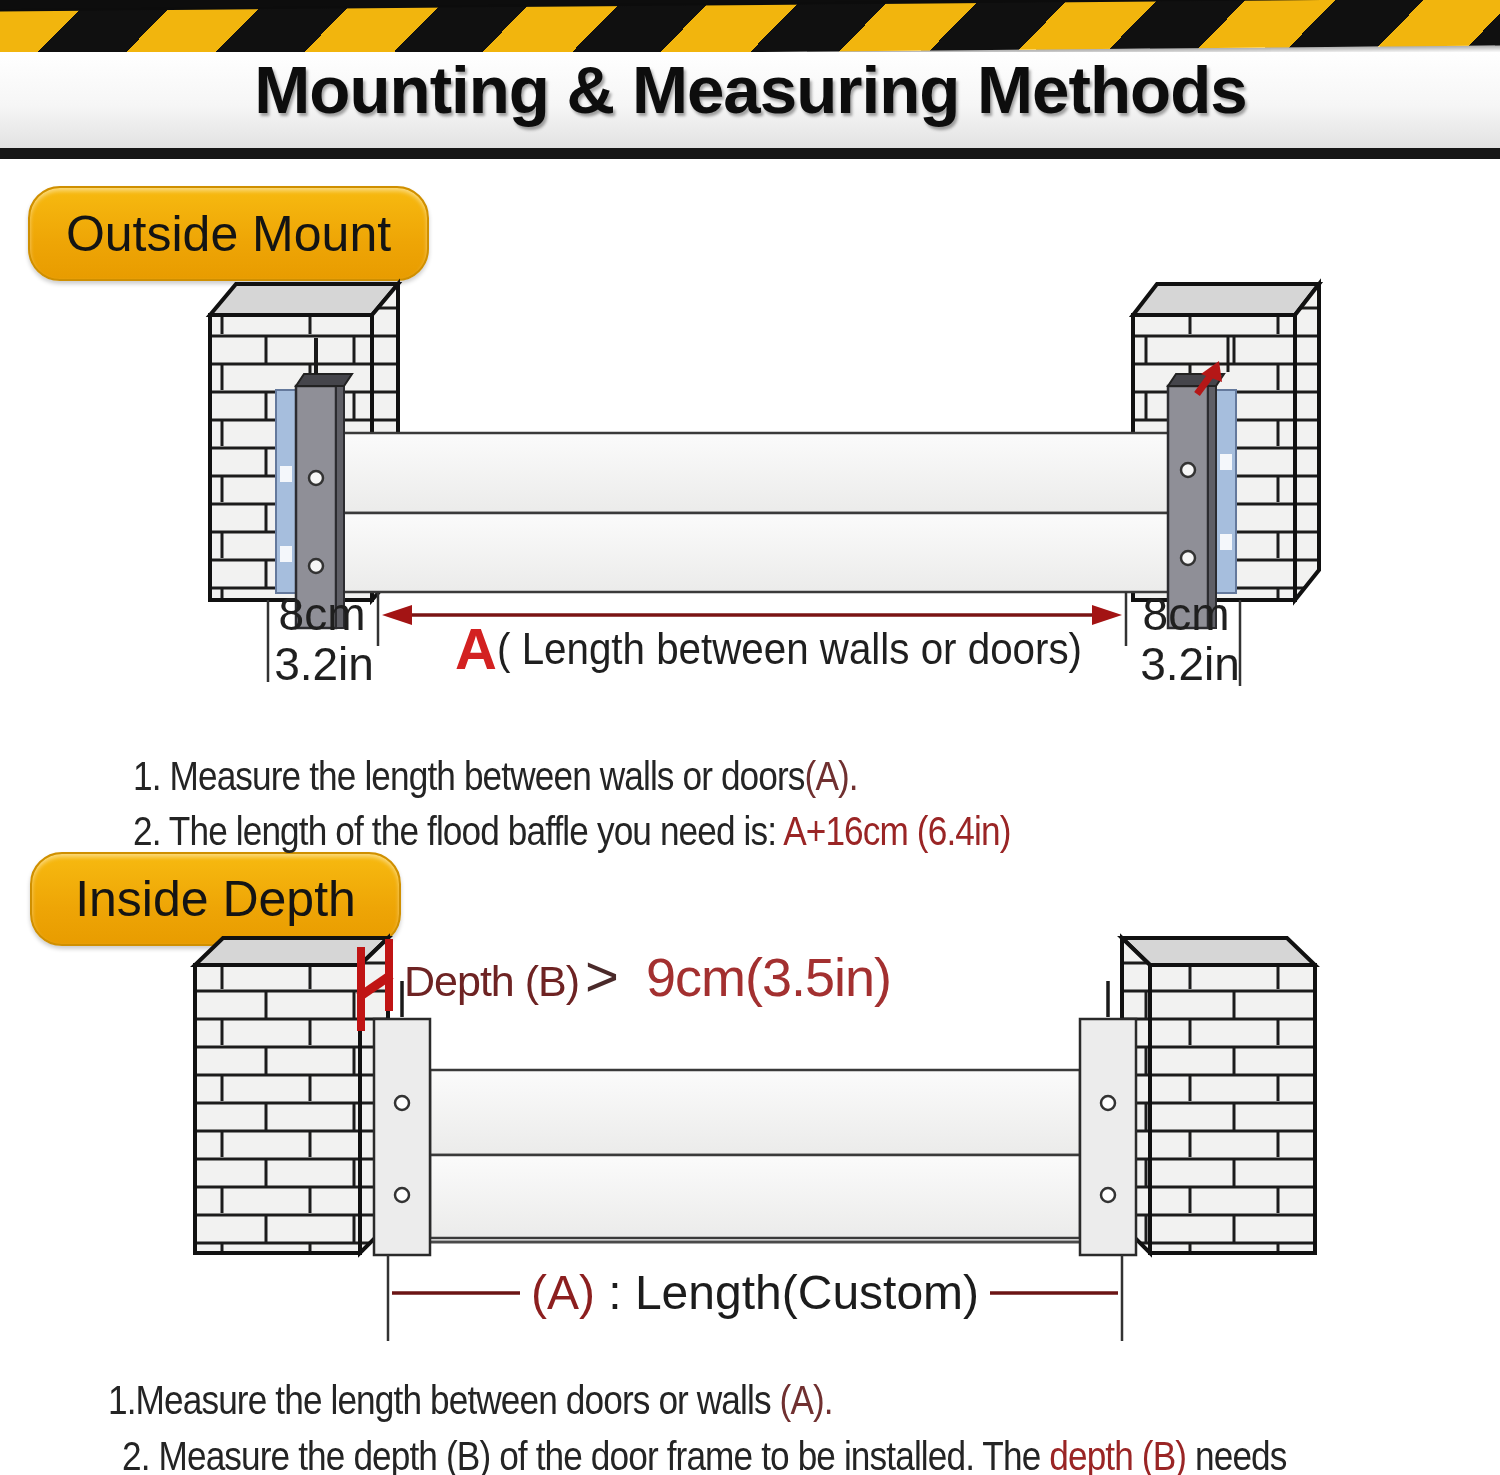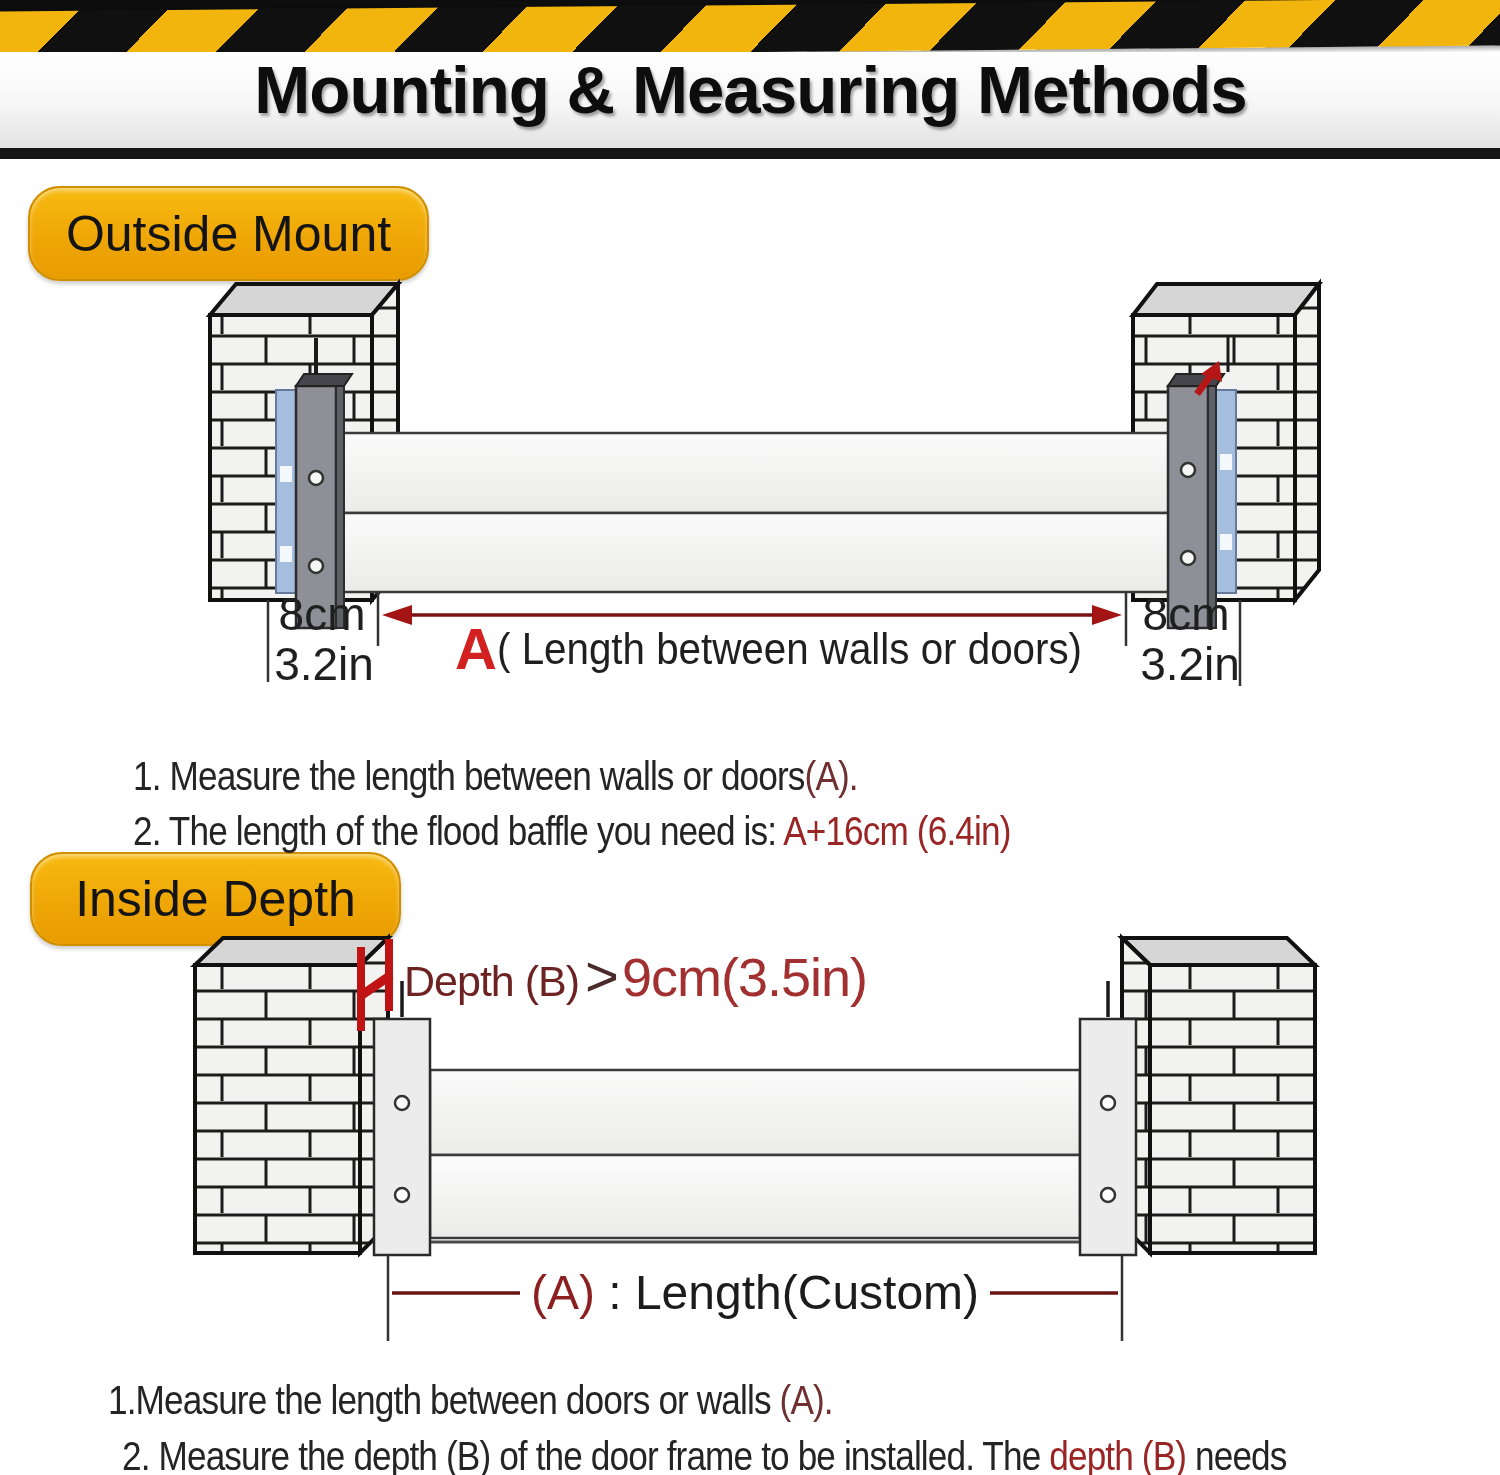--- a/index.html
+++ b/index.html
@@ -39,21 +39,21 @@
   .out-step1{left:133px;top:714px;}
   .out-step2{left:133px;top:769px;}
   .in-step1{left:108px;top:1338px;}
   .in-step2{left:122px;top:1394px;}
 
   
   .depth-line{position:absolute;left:404px;top:942px;display:flex;align-items:baseline;
         white-space:nowrap;letter-spacing:-1px;}
   .depth-label{font-size:43px;color:#6e2323;}
   .depth-gt{font-size:58px;color:#4a2a2a;margin:0 4px 0 6px;}
-  .depth-val{font-size:54px;color:#a33030;}
+  .depth-val{font-size:54px;color:#a33030;margin-left:24px;}
 </style>
 </head>
 <body>
 
 <div class="stage">
 
   <div class="tape-black-top"></div>
   <div class="tape"></div>
   <div class="title-band">
     <div class="title">Mounting &amp; Measuring Methods</div>

